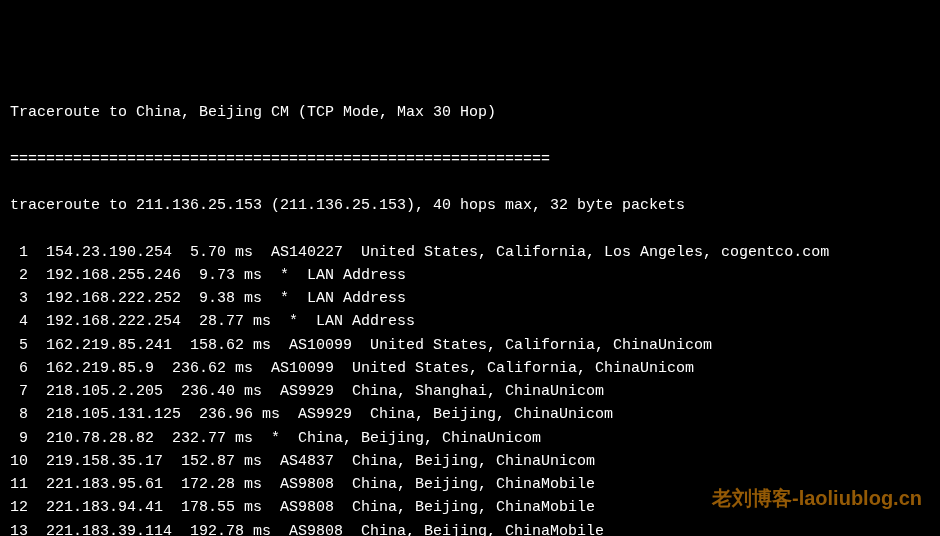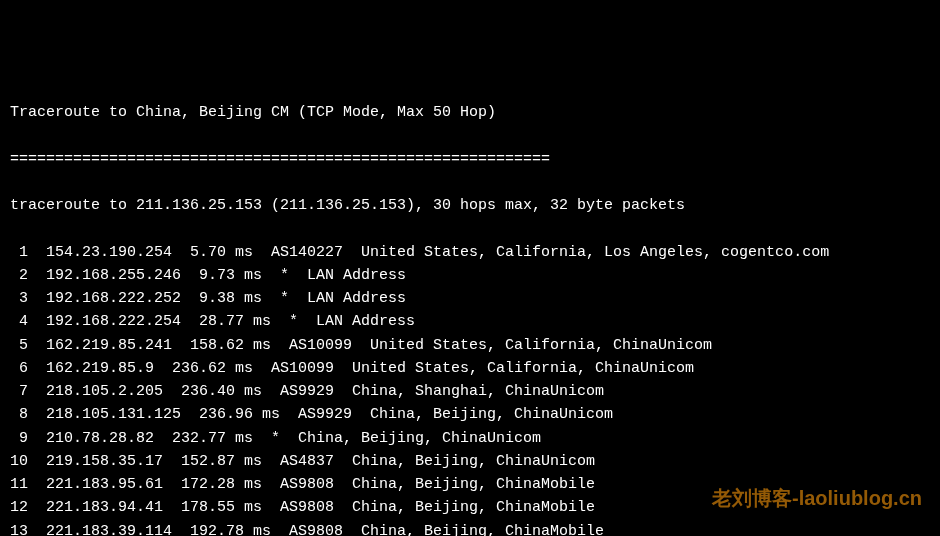--- a/index.html
+++ b/index.html
@@ -31,21 +31,21 @@
       opacity: 0.92;
       text-shadow: 0 0 6px rgba(0,0,0,0.6);
       white-space: nowrap;
     }
   </style>
 </head>
 <body>
 
 
 
-<div class="line">Traceroute to China, Beijing CM (TCP Mode, Max 50 Hop)</div>
+<div class="line">Traceroute to China, Beijing CM (TCP Mode, Max 30 Hop)</div>
 <div class="line">============================================================</div>
-<div class="line">traceroute to 211.136.25.153 (211.136.25.153), 30 hops max, 32 byte packets</div>
+<div class="line">traceroute to 211.136.25.153 (211.136.25.153), 40 hops max, 32 byte packets</div>
 <div id="hops"><div class="line"> 1  154.23.190.254  5.70 ms  AS140227  United States, California, Los Angeles, cogentco.com</div><div class="line"> 2  192.168.255.246  9.73 ms  *  LAN Address</div><div class="line"> 3  192.168.222.252  9.38 ms  *  LAN Address</div><div class="line"> 4  192.168.222.254  28.77 ms  *  LAN Address</div><div class="line"> 5  162.219.85.241  158.62 ms  AS10099  United States, California, ChinaUnicom</div><div class="line"> 6  162.219.85.9  236.62 ms  AS10099  United States, California, ChinaUnicom</div><div class="line"> 7  218.105.2.205  236.40 ms  AS9929  China, Shanghai, ChinaUnicom</div><div class="line"> 8  218.105.131.125  236.96 ms  AS9929  China, Beijing, ChinaUnicom</div><div class="line"> 9  210.78.28.82  232.77 ms  *  China, Beijing, ChinaUnicom</div><div class="line">10  219.158.35.17  152.87 ms  AS4837  China, Beijing, ChinaUnicom</div><div class="line">11  221.183.95.61  172.28 ms  AS9808  China, Beijing, ChinaMobile</div><div class="line">12  221.183.94.41  178.55 ms  AS9808  China, Beijing, ChinaMobile</div><div class="line">13  221.183.39.114  192.78 ms  AS9808  China, Beijing, ChinaMobile</div></div>
 
 <div class="watermark">老刘博客-laoliublog.cn</div>
 
 
 
 
 </body></html>

